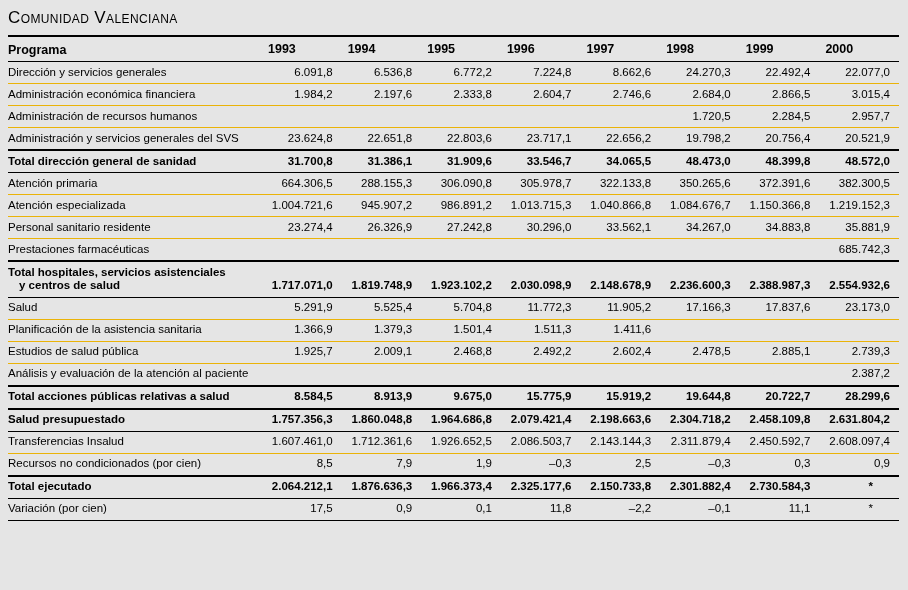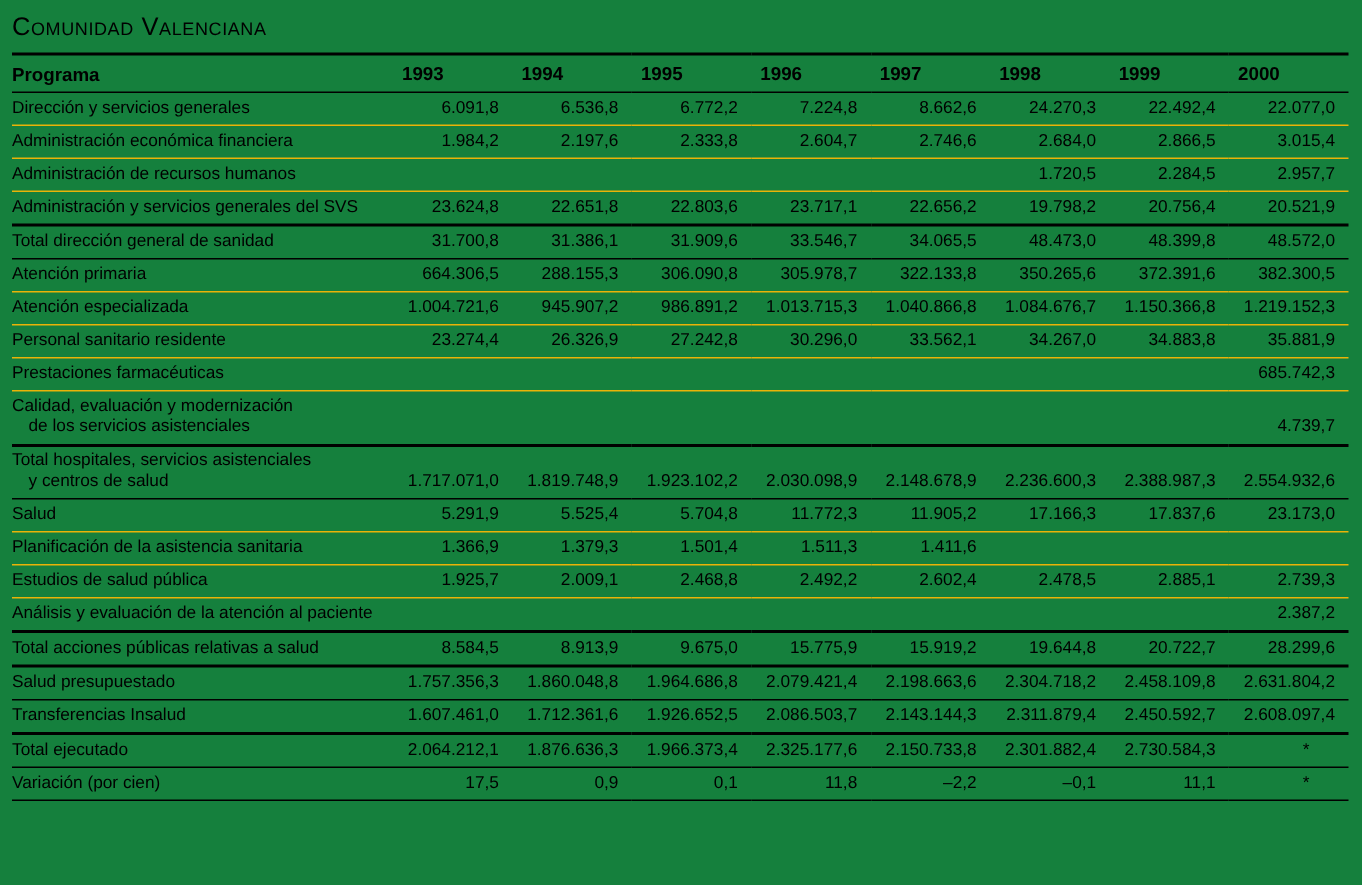--- a/index.html
+++ b/index.html
@@ -7,21 +7,21 @@
   body {
     font-family: "Liberation Sans", sans-serif;
     color: #000;
     -webkit-font-smoothing: antialiased;
   }
   .page {
     width: 908px;
     height: 590px;
     padding: 5px 9px 0 8px;
     overflow: hidden;
-    background: #15803d;
+    background: #e5e5e5;
   }
   .title {
     font-variant: small-caps;
     font-size: 17px;
     letter-spacing: 0.4px;
     font-weight: 400;
     margin: 3px 0 7px 0;
   }
   table {
     width: 100%;
@@ -42,21 +42,21 @@
   th.year {
     text-align: left;
     font-size: 12.5px;
     font-weight: bold;
     padding: 5px 0 5px 6px;
   }
   tbody tr { border-bottom: 1px solid #eab308; }
   tbody tr.total-row {
     border-top: 2px solid #000;
     border-bottom: 1.5px solid #000;
-    font-weight: normal;
+    font-weight: bold;
   }
   tbody tr:last-child { border-bottom: 1.6px solid #000; }
   td {
     font-size: 11.5px;
     line-height: 13.5px;
     padding: 3.5px 0 4px 0;
     vertical-align: bottom;
   }
   td.label { text-align: left; white-space: nowrap; }
   td.label .label2 { padding-left: 11px; white-space: nowrap; }
@@ -191,31 +191,20 @@
           <td class="label">Prestaciones farmacéuticas</td>
           <td class="num"></td>
           <td class="num"></td>
           <td class="num"></td>
           <td class="num"></td>
           <td class="num"></td>
           <td class="num"></td>
           <td class="num"></td>
           <td class="num">685.742,3</td>
         </tr>
-        <tr>
-          <td class="label">Calidad, evaluación y modernización<div class="label2">de los servicios asistenciales</div></td>
-          <td class="num"></td>
-          <td class="num"></td>
-          <td class="num"></td>
-          <td class="num"></td>
-          <td class="num"></td>
-          <td class="num"></td>
-          <td class="num"></td>
-          <td class="num">4.739,7</td>
-        </tr>
         <tr class="total-row">
           <td class="label">Total hospitales, servicios asistenciales<div class="label2">y centros de salud</div></td>
           <td class="num">1.717.071,0</td>
           <td class="num">1.819.748,9</td>
           <td class="num">1.923.102,2</td>
           <td class="num">2.030.098,9</td>
           <td class="num">2.148.678,9</td>
           <td class="num">2.236.600,3</td>
           <td class="num">2.388.987,3</td>
           <td class="num">2.554.932,6</td>
@@ -290,20 +279,31 @@
           <td class="label">Transferencias Insalud</td>
           <td class="num">1.607.461,0</td>
           <td class="num">1.712.361,6</td>
           <td class="num">1.926.652,5</td>
           <td class="num">2.086.503,7</td>
           <td class="num">2.143.144,3</td>
           <td class="num">2.311.879,4</td>
           <td class="num">2.450.592,7</td>
           <td class="num">2.608.097,4</td>
         </tr>
+        <tr>
+          <td class="label">Recursos no condicionados (por cien)</td>
+          <td class="num">8,5</td>
+          <td class="num">7,9</td>
+          <td class="num">1,9</td>
+          <td class="num">–0,3</td>
+          <td class="num">2,5</td>
+          <td class="num">–0,3</td>
+          <td class="num">0,3</td>
+          <td class="num">0,9</td>
+        </tr>
         <tr class="total-row">
           <td class="label">Total ejecutado</td>
           <td class="num">2.064.212,1</td>
           <td class="num">1.876.636,3</td>
           <td class="num">1.966.373,4</td>
           <td class="num">2.325.177,6</td>
           <td class="num">2.150.733,8</td>
           <td class="num">2.301.882,4</td>
           <td class="num">2.730.584,3</td>
           <td class="num ast">*</td>

